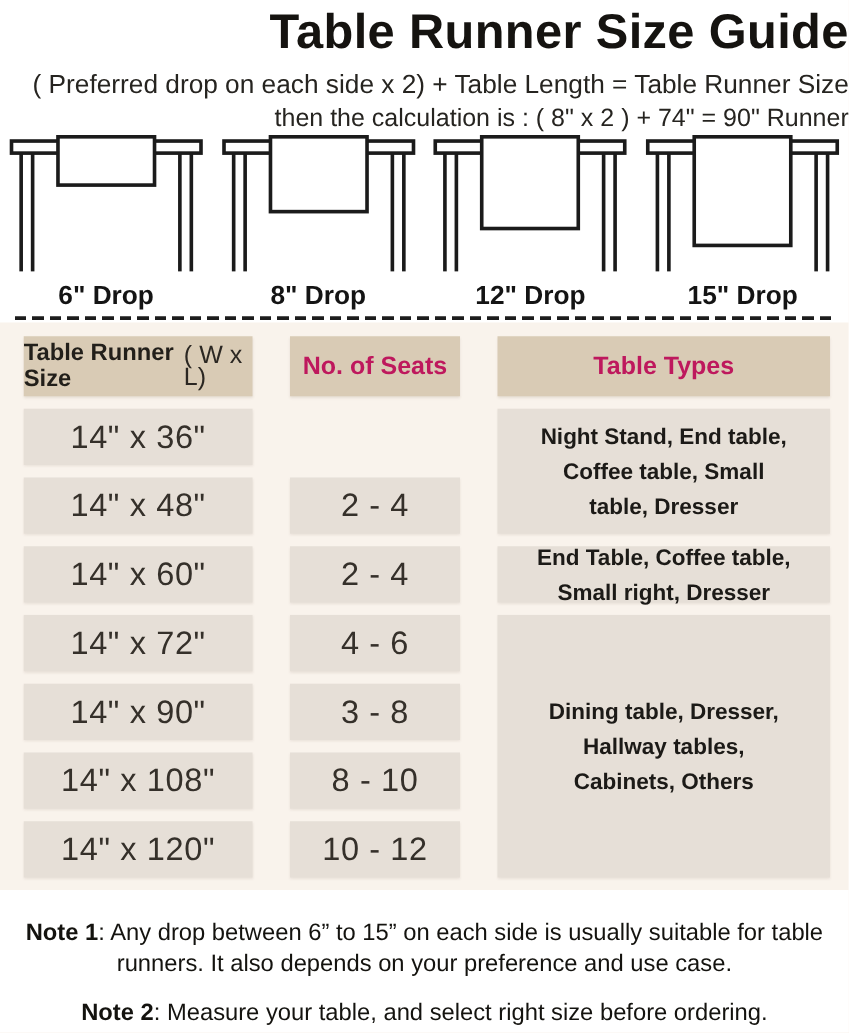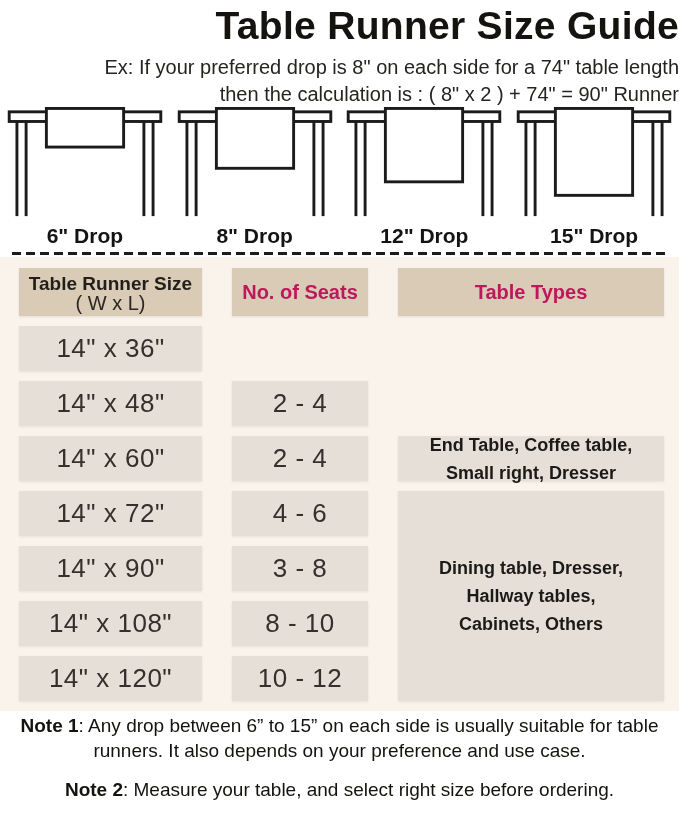--- a/index.html
+++ b/index.html
@@ -39,21 +39,21 @@
   .grid{
     display:grid;
     grid-template-columns:183px 136px 266px;
     grid-template-rows:48px repeat(7,45px);
     column-gap:30px;row-gap:10px;
     padding:11px 0 10px 19px;
     background:var(--section-bg);
   }
   .hcell{
     background:var(--header-bg);
-    display:flex;flex-direction:column;align-items:center;justify-content:center;
+    display:flex;align-items:center;justify-content:center;
     box-shadow:0 1px 2px rgba(120,100,80,.15);
   }
   .hl1{font-size:19px;font-weight:bold;line-height:21px;color:#221f1a}
   .hl2{font-size:20px;line-height:18px;color:#2b2722}
   .hsingle{font-size:20px;font-weight:bold;color:#be185d}
   .cell{
     background:var(--cell-bg);
     display:flex;align-items:center;justify-content:center;
     font-size:26px;letter-spacing:.5px;color:var(--cell-ink);
     box-shadow:0 1px 2px rgba(120,100,80,.12);
@@ -61,33 +61,33 @@
   .type-block{
     background:var(--cell-bg);
     display:flex;align-items:center;justify-content:center;
     text-align:center;font-size:18px;font-weight:bold;line-height:28px;color:#1c1a17;
     box-shadow:0 1px 2px rgba(120,100,80,.12);
   }
   .tb1 span{max-width:212px}
   .tb2 span{max-width:224px}
   .tb3 span{max-width:185px}
 
-  .notes{padding:2px 2px 0;text-align:center;font-size:19px;line-height:25px;color:#14130f}
+  .notes{padding:22px 2px 0;text-align:center;font-size:19px;line-height:25px;color:#14130f}
   .notes p{margin:0}
   .notes p + p{margin-top:14px}
   .notes strong{font-weight:bold}
 </style>
 </head>
 <body>
 
 <div class="page">
 
   <div class="header">
     <h1 class="title">Table Runner Size Guide</h1>
-    <p class="sub2">Ex: If your preferred drop is 8" on each side for a 74" table length</p>
+    <p class="sub1">( Preferred drop on each side x 2) + Table Length = Table Runner Size</p>
     <p class="sub3">then the calculation is : ( 8" x 2 ) + 74" = 90" Runner</p>
   </div>
 
   <div class="diagrams">
     <div class="diagram">
         <svg width="158" height="112" viewBox="0 0 160 116">
           <rect x="8" y="13" width="3" height="100" fill="#1b1b1b"></rect>
           <rect x="17.5" y="13" width="3" height="100" fill="#1b1b1b"></rect>
           <rect x="139.5" y="13" width="3" height="100" fill="#1b1b1b"></rect>
           <rect x="149" y="13" width="3" height="100" fill="#1b1b1b"></rect>
@@ -156,20 +156,23 @@
     <div class="cell" style="grid-column:1;grid-row:7">14" x 108"</div>
     <div class="cell" style="grid-column:1;grid-row:8">14" x 120"</div>
 
     <div class="cell" style="grid-column:2;grid-row:3">2 - 4</div>
     <div class="cell" style="grid-column:2;grid-row:4">2 - 4</div>
     <div class="cell" style="grid-column:2;grid-row:5">4 - 6</div>
     <div class="cell" style="grid-column:2;grid-row:6">3 - 8</div>
     <div class="cell" style="grid-column:2;grid-row:7">8 - 10</div>
     <div class="cell" style="grid-column:2;grid-row:8">10 - 12</div>
 
+    <div class="type-block tb1" style="grid-column:3;grid-row:2/4">
+      <span>Night Stand, End table, Coffee table, Small table, Dresser</span>
+    </div>
     <div class="type-block tb2" style="grid-column:3;grid-row:4/5">
       <span>End Table, Coffee table, Small right, Dresser</span>
     </div>
     <div class="type-block tb3" style="grid-column:3;grid-row:5/9">
       <span>Dining table, Dresser, Hallway tables, Cabinets, Others</span>
     </div>
   </section>
 
   <div class="notes">
     <p><strong>Note 1</strong><span>: Any drop between 6” to 15” on each side is usually suitable for table runners. It also depends on your preference and use case.</span></p>

